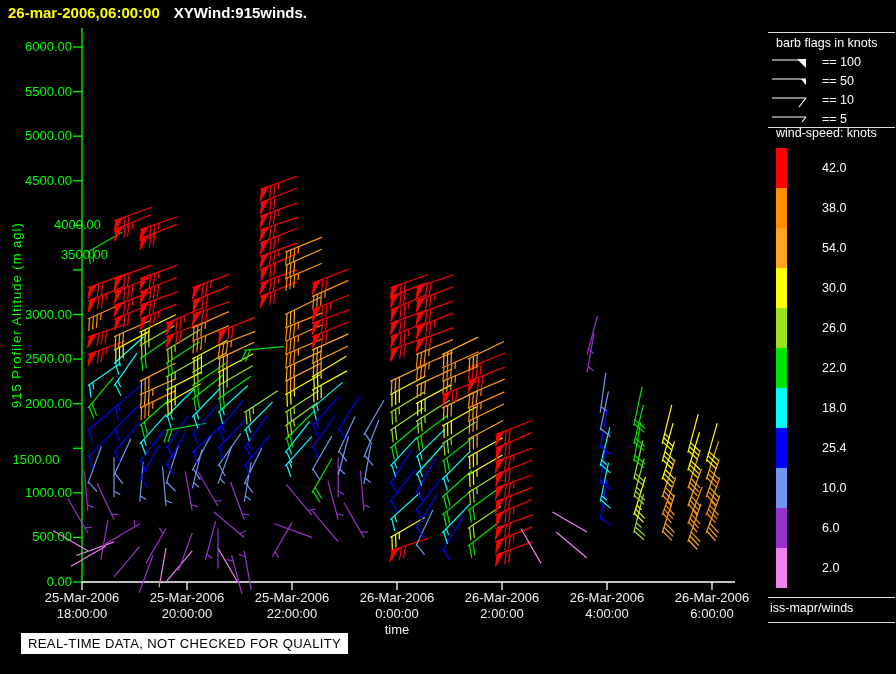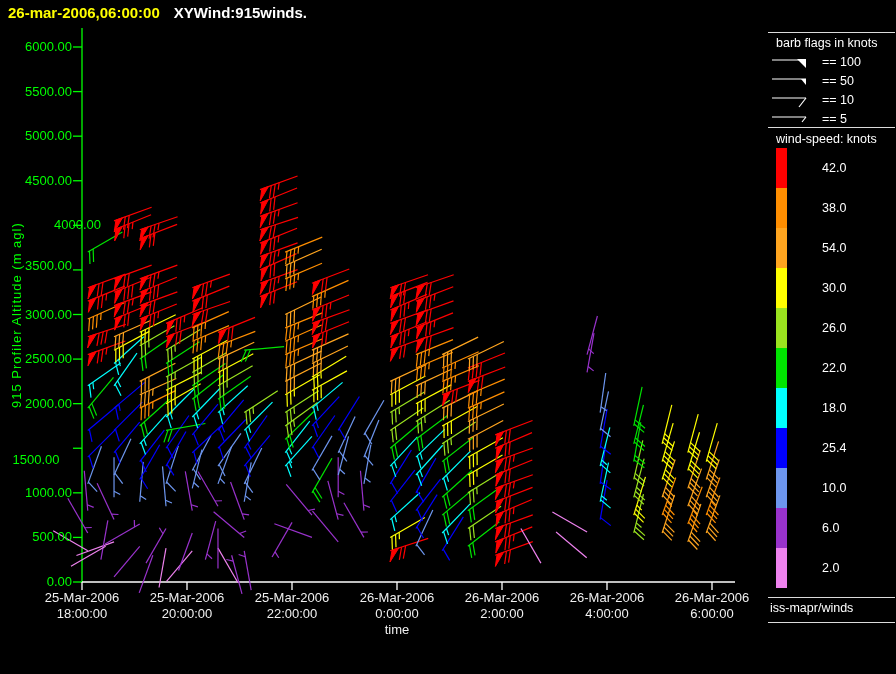--- a/index.html
+++ b/index.html
@@ -1496,21 +1496,21 @@
       </g>
     </svg>
 
   <div id="ylabel" class="abs">915 Profiler Altitude (m agl)</div>
   <div id="yticks">
       <div class="ytick" style="top: 39px;">6000.00</div>
       <div class="ytick" style="top: 83.5833px;">5500.00</div>
       <div class="ytick" style="top: 128.167px;">5000.00</div>
       <div class="ytick" style="top: 172.75px;">4500.00</div>
       <div class="ytick" style="top: 217.333px; padding-left: 29px;">4000.00</div>
-      <div class="ytick" style="top: 258px;">3500.00</div>
+      <div class="ytick" style="top: 247px; margin-left: 36px;">3500.00</div>
       <div class="ytick" style="top: 306.5px;">3000.00</div>
       <div class="ytick" style="top: 351.083px;">2500.00</div>
       <div class="ytick" style="top: 395.667px;">2000.00</div>
       <div class="ytick" style="top: 452px; text-align: center;">1500.00</div>
       <div class="ytick" style="top: 484.833px;">1000.00</div>
       <div class="ytick" style="top: 529.417px;">500.00</div>
       <div class="ytick" style="top: 574px;">0.00</div>
     </div>
   <div id="xticks">
       <div class="xtick" style="left: 22px; top: 590px;">
@@ -1537,20 +1537,21 @@
         <div>26-Mar-2006</div>
         <div>4:00:00</div>
       </div>
       <div class="xtick" style="left: 652px; top: 590px;">
         <div>26-Mar-2006</div>
         <div>6:00:00</div>
       </div>
     </div>
   <div id="xaxis-title" class="abs">time</div>
 
+  <div id="banner" class="abs">REAL-TIME DATA, NOT CHECKED FOR QUALITY</div>
 
   <div>
     <div class="pline" style="top:32px"></div>
     <div class="pline" style="top:127px"></div>
     <div class="pline" style="top:597px"></div>
     <div class="pline" style="top:622px"></div>
     <div class="ptitle" style="top:36px">barb flags in knots</div>
     <div id="barb-legend-rows">
         <div class="blrow" style="top: 53px;">
           <svg width="40" height="18">
@@ -1574,21 +1575,21 @@
           <span>== 10</span>
         </div>
         <div class="blrow" style="top: 110px;">
           <svg width="40" height="18">
             <line x1="2" y1="7" x2="36" y2="7" stroke="#fff" stroke-width="1.2"></line>
             <line x1="36" y1="7" x2="32" y2="12" stroke="#fff" stroke-width="1.2"></line>
           </svg>
           <span>== 5</span>
         </div>
       </div>
-    <div class="ptitle" style="top:132px">wind-speed: knots</div>
+    <div class="ptitle" style="top:126px">wind-speed: knots</div>
     <div id="colorbar">
         <div class="cbar-block" style="top: 148px; background: rgb(255, 0, 0);"></div>
         <div class="cbar-label" style="top: 161px;">42.0</div>
         <div class="cbar-block" style="top: 188px; background: rgb(255, 142, 0);"></div>
         <div class="cbar-label" style="top: 201px;">38.0</div>
         <div class="cbar-block" style="top: 228px; background: rgb(255, 165, 31);"></div>
         <div class="cbar-label" style="top: 241px;">54.0</div>
         <div class="cbar-block" style="top: 268px; background: rgb(255, 255, 0);"></div>
         <div class="cbar-label" style="top: 281px;">30.0</div>
         <div class="cbar-block" style="top: 308px; background: rgb(155, 227, 31);"></div>

